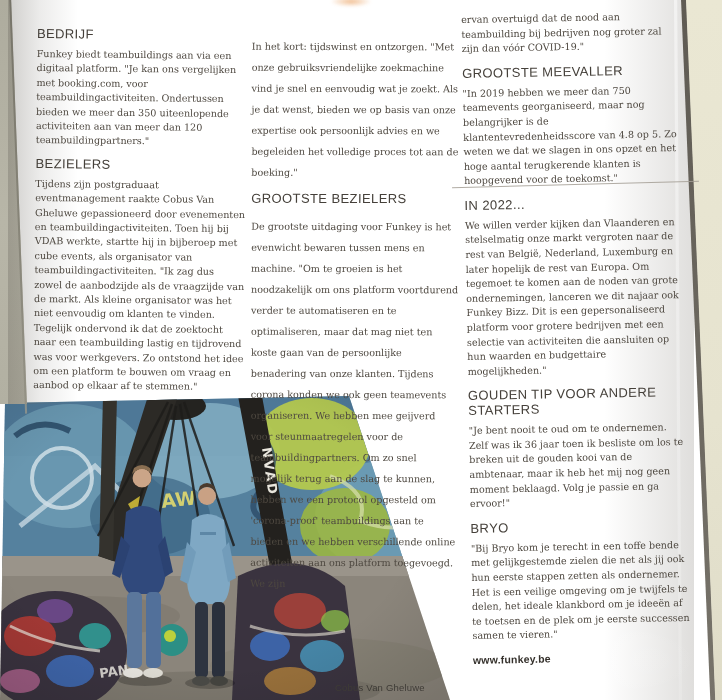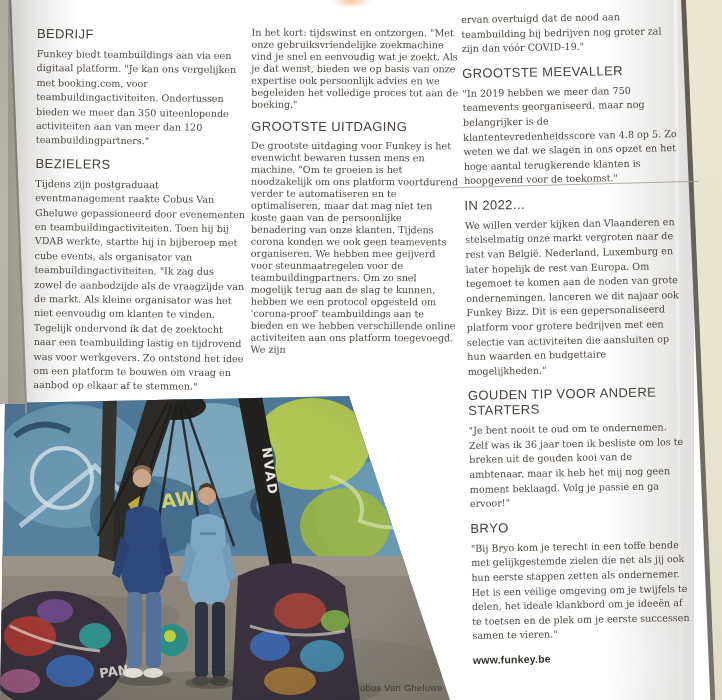--- a/index.html
+++ b/index.html
@@ -59,39 +59,39 @@
   #col2{left:251px;top:27px;width:208px;transform:rotate(.15deg);}
   #col3{left:461px;top:13px;width:219px;transform:rotate(-1.05deg);transform-origin:top left;}
   .heading{
     font:400 13px/1.15 "Liberation Sans",sans-serif;color:#45403a;
     letter-spacing:.4px;margin:0 0 5px;
   }
   .body{
     font:400 9.6px/14.4px "DejaVu Serif",serif;color:#4e4840;
     margin:0 0 9px;text-align:left;
   }
-  #col2 .body{line-height:12px;}
+  #col2 .body{line-height:21px;margin-top:9px;}
   #col3 .body{line-height:14.6px;margin-bottom:10px;}
   #col3 .section-gap{margin-top:2px;}
   .website{
     font:700 10.5px/1.2 "Liberation Sans",sans-serif;color:#34302b;
     letter-spacing:.2px;margin-top:8px;
   }
   .crease-line{
     position:absolute;left:452px;top:184px;width:247px;height:1px;
     background:#a39d94;transform:rotate(-1.5deg);opacity:.85;
   }
   
   .photo{
     position:absolute;left:0;top:396px;width:450px;height:304px;
     clip-path:polygon(5px 7px,349px 0,450px 304px,0 304px);
   }
   .photo svg{display:block;width:450px;height:304px;}
   .photo-caption{
-    position:absolute;left:353px;top:682px;
+    position:absolute;left:335px;top:682px;
     font:400 9.5px/1.2 "Liberation Sans",sans-serif;color:#3e3b36;letter-spacing:.2px;
   }
   .bottom-right-light{
     position:absolute;left:440px;top:620px;width:250px;height:80px;
     background:radial-gradient(ellipse,rgba(255,255,255,.30),rgba(255,255,255,0) 75%);
     pointer-events:none;
   }
 </style>
 </head>
 <body>
@@ -223,21 +223,21 @@
       <h3 class="heading">BEZIELERS</h3>
       <p class="body">Tijdens zijn postgraduaat eventmanagement raakte Cobus Van Gheluwe gepassioneerd door evenementen en teambuildingactiviteiten. Toen hij bij VDAB werkte, startte hij in bijberoep met cube events, als organisator van teambuildingactiviteiten. "Ik zag dus zowel de aanbodzijde als de vraagzijde van de markt. Als kleine organisator was het niet eenvoudig om klanten te vinden. Tegelijk ondervond ik dat de zoektocht naar een teambuilding lastig en tijdrovend was voor werkgevers. Zo ontstond het idee om een platform te bouwen om vraag en aanbod op elkaar af te stemmen."</p>
     </div>
   </div>
 
   <div class="col" id="col2">
     <div>
       <p class="body">In het kort: tijdswinst en ontzorgen. "Met onze gebruiksvriendelijke zoekmachine vind je snel en eenvoudig wat je zoekt. Als je dat wenst, bieden we op basis van onze expertise ook persoonlijk advies en we begeleiden het volledige proces tot aan de boeking."</p>
     </div>
     <div>
-      <h3 class="heading">GROOTSTE UITDAGING</h3>
+      <h3 class="heading">GROOTSTE BEZIELERS</h3>
       <p class="body">De grootste uitdaging voor Funkey is het evenwicht bewaren tussen mens en machine. "Om te groeien is het noodzakelijk om ons platform voortdurend verder te automatiseren en te optimaliseren, maar dat mag niet ten koste gaan van de persoonlijke benadering van onze klanten. Tijdens corona konden we ook geen teamevents organiseren. We hebben mee geijverd voor steunmaatregelen voor de teambuildingpartners. Om zo snel mogelijk terug aan de slag te kunnen, hebben we een protocol opgesteld om 'corona-proof' teambuildings aan te bieden en we hebben verschillende online activiteiten aan ons platform toegevoegd. We zijn</p>
     </div>
   </div>
 
   <div class="col" id="col3">
     <p class="body">ervan overtuigd dat de nood aan teambuilding bij bedrijven nog groter zal zijn dan vóór COVID-19."</p>
     <div>
       <h3 class="heading">GROOTSTE MEEVALLER</h3>
       <p class="body">"In 2019 hebben we meer dan 750 teamevents georganiseerd, maar nog belangrijker is de klantentevredenheidsscore van 4.8 op 5. Zo weten we dat we slagen in ons opzet en het hoge aantal terugkerende klanten is hoopgevend voor de toekomst."</p>
     </div>

